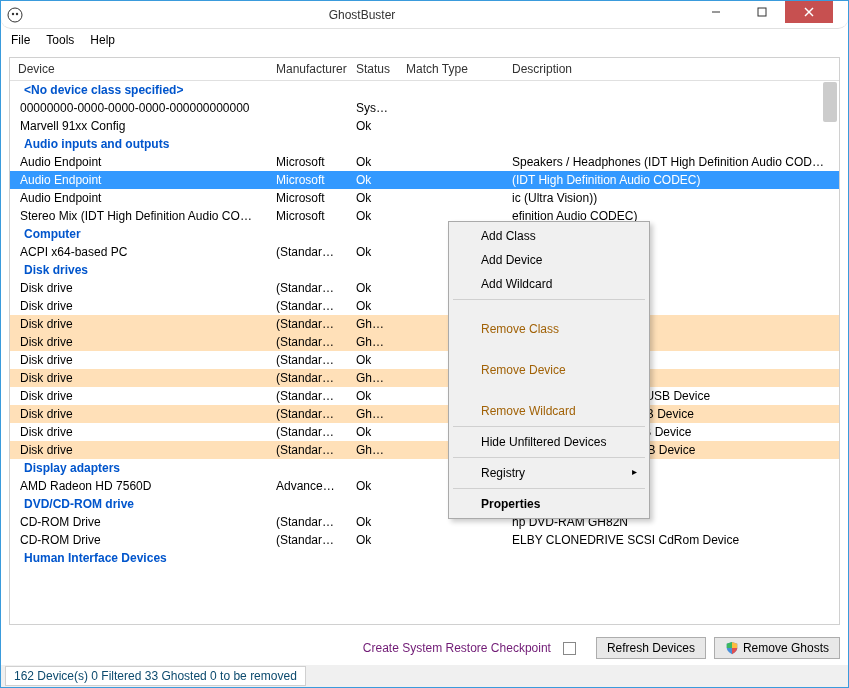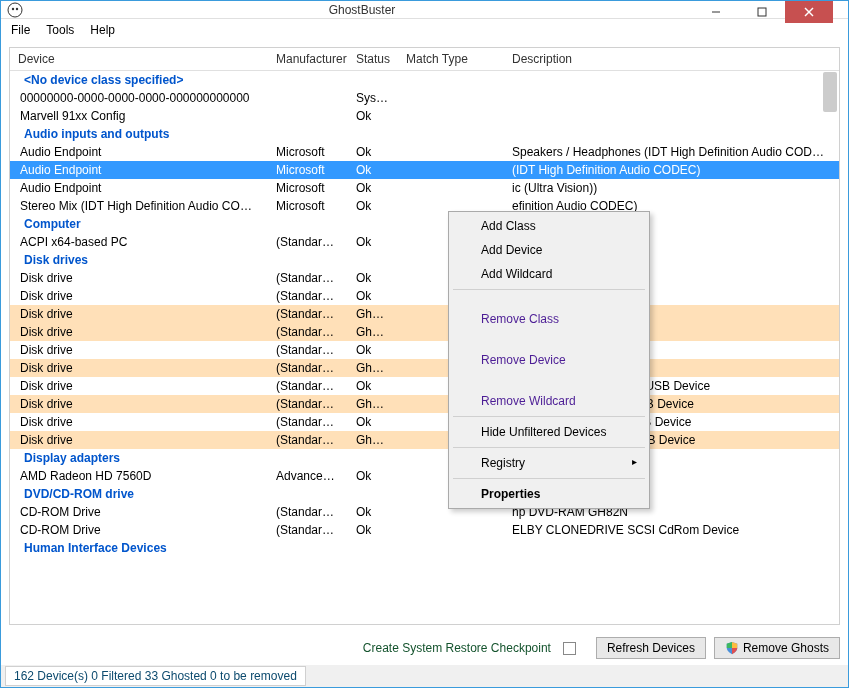--- a/index.html
+++ b/index.html
@@ -1,17 +1,17 @@
 <!DOCTYPE html>
 <html><head>
 <meta charset="utf-8">
 <style>
 * { margin: 0; padding: 0; box-sizing: border-box; font-family: "Segoe UI", Tahoma, sans-serif; font-size: 12px; }
 body { background: #fff; width: 849px; height: 688px; overflow: hidden; display: flex; flex-direction: column; border: 1px solid #3a9bdc; }
-.titlebar { height: 18px; background: #fff; display: flex; align-items: center; padding: 0 15px 0 6px; border-bottom: 1px solid #e0e0e0; }
+.titlebar { height: 28px; background: #fff; display: flex; align-items: center; padding: 0 15px 0 6px; border-bottom: 1px solid #e0e0e0; border-radius: 10px; }
 .titlebar-icon { width: 16px; height: 16px; margin-right: 8px; display: flex; align-items: center; justify-content: center; }
 .titlebar-title { flex: 1; text-align: center; color: #333; font-size: 12px; }
 .win-buttons { display: flex; height: 100%; }
 .win-btn { width: 46px; height: 22px; display: flex; align-items: center; justify-content: center; color: #555; cursor: default; }
 .win-btn.close { background: #c75050; color: #fff; width: 48px; }
 .menubar { height: 22px; display: flex; align-items: center; padding: 0 10px; gap: 16px; }
 .menubar span { color: #000; cursor: default; }
 .content { flex: 1; padding: 6px 8px; display: flex; flex-direction: column; overflow: hidden; position: relative; }
 .table-wrap { flex: 1; border: 1px solid #d0d0d0; overflow: hidden; position: relative; display: flex; }
 .table { flex: 1; overflow-y: auto; overflow-x: hidden; }
@@ -24,26 +24,26 @@
 .col-desc { flex: 1; }
 .row { display: flex; padding: 0; height: 18px; line-height: 18px; white-space: nowrap; overflow: hidden; }
 .row .cell { overflow: hidden; text-overflow: ellipsis; padding: 0 8px; }
 .row.group { color: #0055cc; font-weight: bold; padding-left: 14px; }
 .row.data .cell.col-device { padding-left: 10px; }
 .row.selected { background: #3399ff; color: #fff; }
 .row.ghosted { background: #ffe0b8; }
 .scrollbar-hint { position: absolute; right: 2px; top: 24px; width: 14px; height: 40px; background: #ccc; border-radius: 2px; }
 .context-menu { position: absolute; left: 447px; top: 170px; width: 202px; background: #f0f0f0; border: 1px solid #aaa; box-shadow: 3px 3px 5px rgba(0,0,0,0.2); padding: 2px; z-index: 100; }
 .ctx-item { padding: 5px 20px 5px 30px; color: #000; cursor: default; position: relative; }
-.ctx-item.disabled { color: #4c1d95; margin-top: 17px; }
+.ctx-item.disabled { color: #a16207; margin-top: 17px; }
 .ctx-item.has-sub::after { content: "▸"; position: absolute; right: 10px; font-size: 10px; }
 .ctx-sep { height: 1px; background: #d0d0d0; margin: 3px 2px; }
 .ctx-item.bold { font-weight: bold; }
 .footer { padding: 6px 8px; display: flex; align-items: center; justify-content: flex-end; gap: 8px; border-top: none; }
-.footer-label { color: #14532d; }
+.footer-label { color: #701a75; }
 .checkbox { width: 13px; height: 13px; border: 1px solid #888; background: #fff; margin-left: 4px; margin-right: 12px; }
 .btn { border: 1px solid #adadad; background: #e8e8e8; padding: 3px 10px; cursor: default; display: flex; gap: 4px; }
 .btn .shield { width: 14px; height: 14px; }
 .statusbar { height: 22px; display: flex; align-items: center; padding: 0 4px; background: #f0f0f0; }
 .status-seg { padding: 2px 8px; border: 1px solid #d0d0d0; color: #0c4a6e; background: #fff; }
 svg.app-icon { width: 16px; height: 16px; }
 .th { border-right: 1px solid transparent; }
 </style>
 </head>
 <body>

